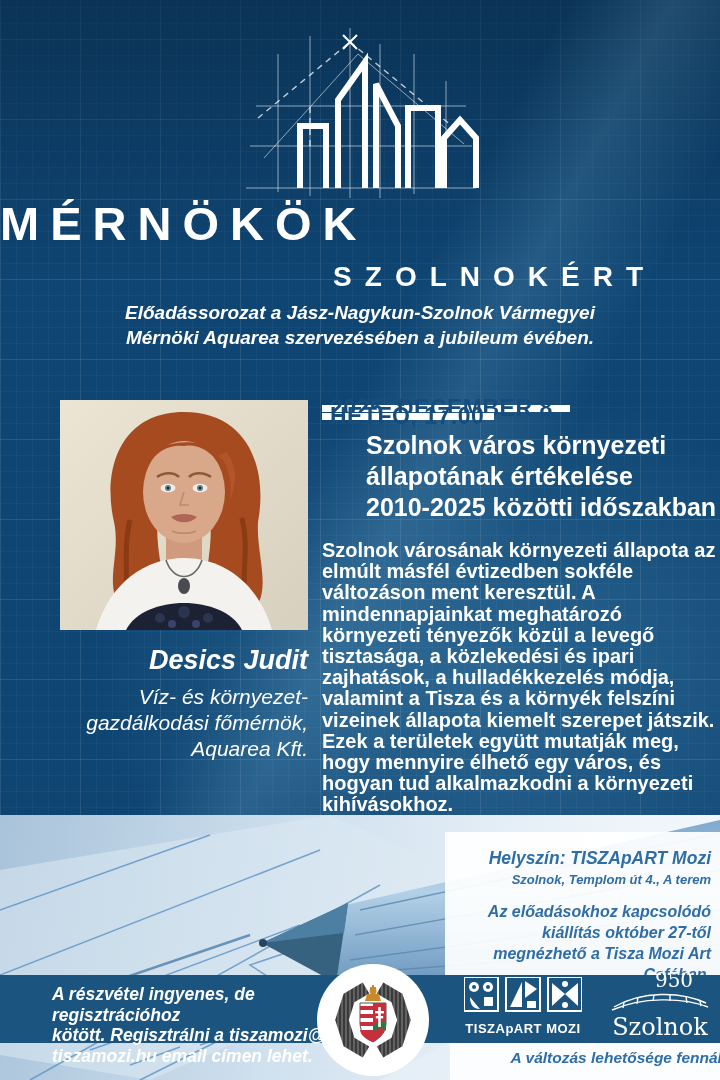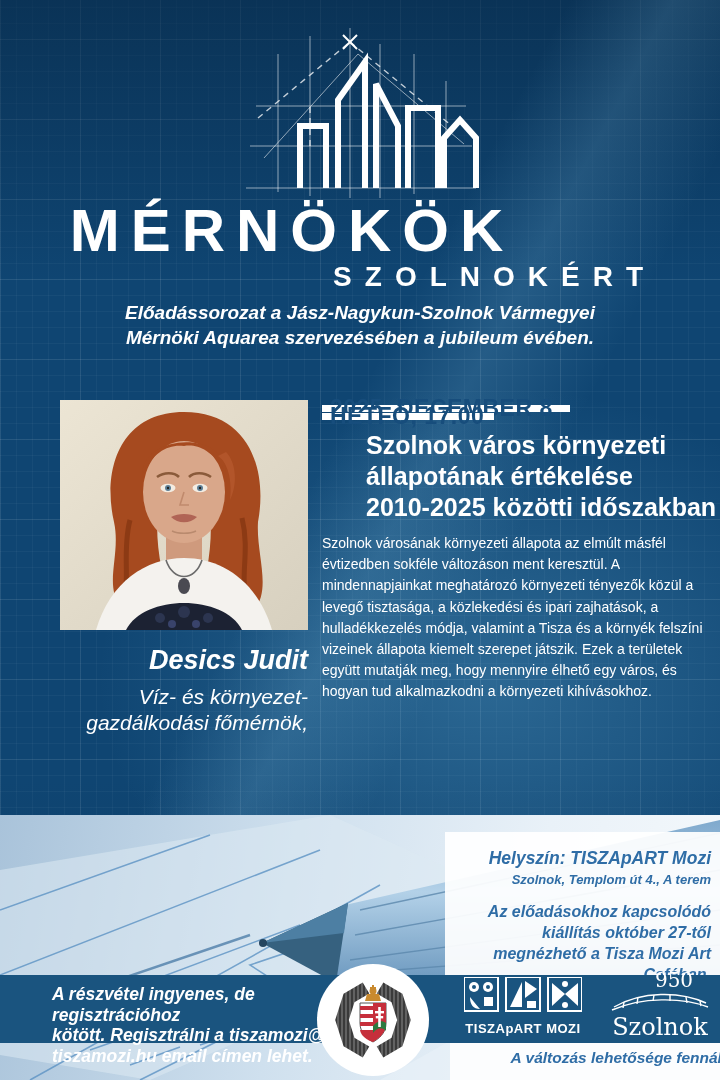--- a/index.html
+++ b/index.html
@@ -12,41 +12,41 @@
       linear-gradient(118deg, rgba(0,0,0,0) 44%, rgba(150,210,240,0.16) 52%, rgba(0,0,0,0) 62%),
       linear-gradient(180deg, rgba(6,36,64,0.55) 0%, rgba(6,36,64,0) 26%, rgba(6,36,64,0) 72%, rgba(10,50,85,0.35) 100%),
       repeating-linear-gradient(0deg, rgba(255,255,255,0.07) 0 1px, rgba(0,0,0,0) 1px 80px),
       repeating-linear-gradient(90deg, rgba(255,255,255,0.07) 0 1px, rgba(0,0,0,0) 1px 80px),
       repeating-linear-gradient(0deg, rgba(255,255,255,0.035) 0 1px, rgba(0,0,0,0) 1px 16px),
       repeating-linear-gradient(90deg, rgba(255,255,255,0.035) 0 1px, rgba(0,0,0,0) 1px 16px);
   }
 
   .logo-svg{position:absolute;left:238px;top:26px;width:244px;height:176px;}
 
-  .main-title{position:absolute;left:0;top:198px;width:584px;text-align:center;color:#ffffff;
-    font-size:60px;font-weight:bold;letter-spacing:11px;line-height:1.1;}
+  .main-title{position:absolute;left:0;top:198px;width:584px;text-align:left;color:#ffffff;
+    font-size:47px;font-weight:bold;letter-spacing:11px;line-height:1.1;}
   .sub-title{position:absolute;left:0;top:262px;width:656px;text-align:right;color:#ffffff;
     font-size:28px;font-weight:bold;letter-spacing:13px;line-height:1.1;}
   .series-line{position:absolute;width:720px;text-align:center;color:#ffffff;
     font-size:19px;font-style:italic;font-weight:bold;}
   .series-1{top:302px;} .series-2{top:327px;}
 
   .photo{position:absolute;left:60px;top:400px;width:248px;height:230px;}
   .photo svg{display:block;width:100%;height:100%;}
 
   .speaker{position:absolute;left:8px;top:645px;width:300px;text-align:right;color:#ffffff;}
   .speaker-name{font-size:27px;font-weight:bold;font-style:italic;margin-bottom:8px;}
   .speaker-role{font-size:21px;font-style:italic;line-height:26px;}
 
   .right-col{position:absolute;left:322px;top:405px;width:396px;}
   .date-badge{display:inline-block;background:#ffffff;color:#174d7c;font-weight:bold;
     font-size:23px;padding:3px 10px 4px 8px;letter-spacing:0.5px;}
   .badge-row{line-height:0;margin-bottom:1px;}
   .talk-title{margin-top:10px;color:#ffffff;font-weight:bold;font-size:25px;line-height:31px;width:392px;padding-left:44px;}
-  .talk-body{margin-top:10px;color:#ffffff;font-weight:normal;font-size:14px;line-height:21.2px;width:394px;}
+  .talk-body{margin-top:17px;color:#ffffff;font-weight:bold;font-size:20px;line-height:21.2px;width:394px;}
 
   .bottom-strip{position:absolute;left:0;top:815px;width:720px;height:265px;
     background:linear-gradient(100deg,#a9c3da 0%,#cfe0ee 40%,#e9f1f8 72%,#f5f9fc 100%);}
   .bottom-strip svg{display:block;width:100%;height:100%;}
 
   .venue-box{position:absolute;left:445px;top:832px;width:278px;box-sizing:border-box;
     background:rgba(255,255,255,0.93);color:#2f6da6;text-align:right;padding:16px 12px 14px 12px;}
   .venue-title{font-size:17.5px;font-weight:bold;font-style:italic;}
   .venue-address{font-size:13px;font-weight:bold;font-style:italic;margin-top:3px;}
   .venue-note{font-size:16px;font-weight:bold;font-style:italic;line-height:21px;margin-top:14px;}
@@ -156,20 +156,21 @@
         <circle cx="112" cy="224" r="4" fill="#39436b"></circle>
       <circle cx="136" cy="224" r="4" fill="#39436b"></circle>
     </svg>
   </div>
 
   <div class="speaker">
     <div class="speaker-name">Desics Judit</div>
     <div class="speaker-role">
       <div>Víz- és környezet-</div>
       <div>gazdálkodási főmérnök,</div>
+      <div>Aquarea Kft.</div>
     </div>
   </div>
 
   <div class="right-col">
     <div class="badge-row"><span class="date-badge">2025. DECEMBER 8.</span></div>
     <div class="badge-row"><span class="date-badge">HÉTFŐ, 17.00</span></div>
     <div class="talk-title">
       <div>Szolnok város környezeti</div>
       <div>állapotának értékelése</div>
       <div>2010-2025 közötti időszakban</div>

